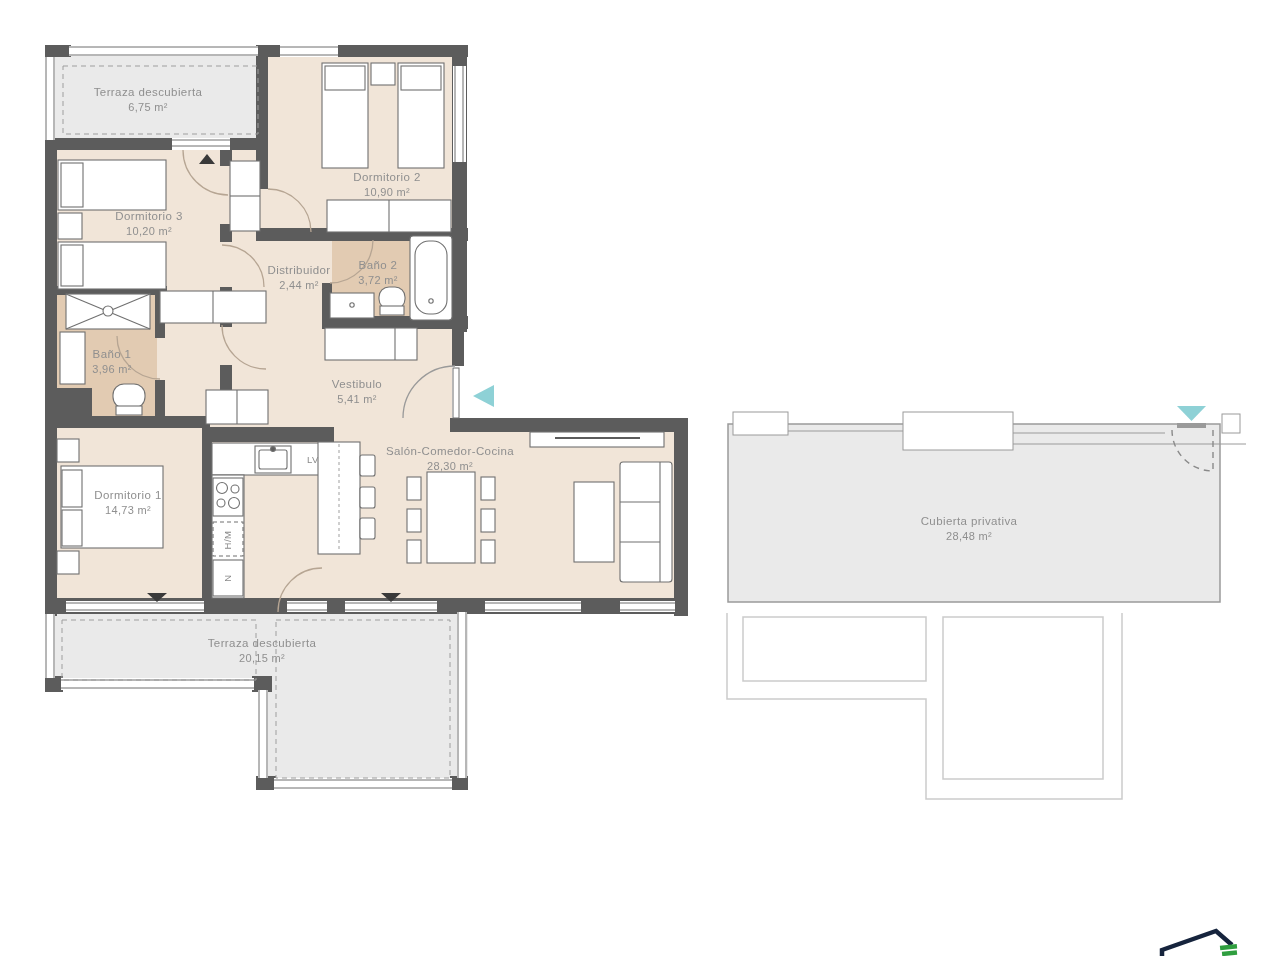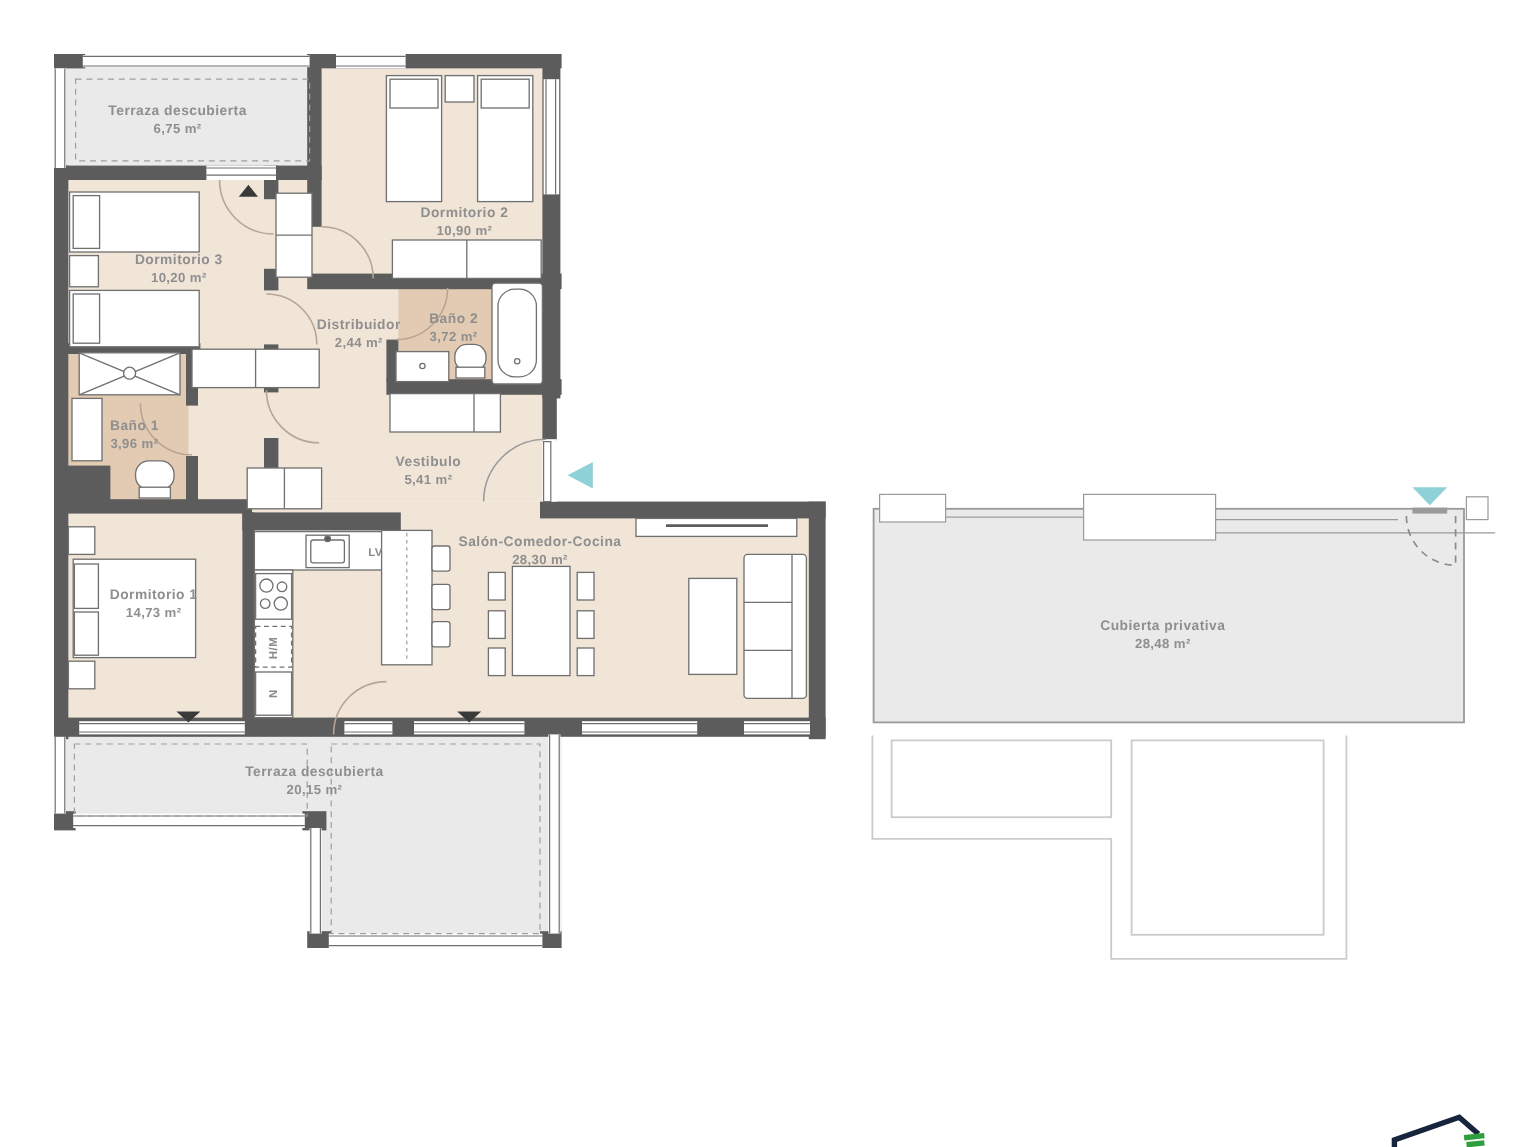--- a/index.html
+++ b/index.html
@@ -1,17 +1,17 @@
 <!DOCTYPE html>
 <html><head>
 <meta charset="utf-8">
 <style>
   html,body{margin:0;padding:0;background:#ffffff;}
   .page{position:relative;width:1275px;height:956px;background:#ffffff;overflow:hidden;
-        font-family:"Liberation Sans", sans-serif;font-weight:bold;}
+        font-family:"Liberation Sans", sans-serif;}
   svg text{font-family:"Liberation Sans", sans-serif;fill:#8f8f8f;}
   .room-name{font-size:11.5px;letter-spacing:.4px;}
   .room-area{font-size:11px;letter-spacing:.3px;}
   .appliance{font-size:9.5px;fill:#8a8a8a;letter-spacing:.5px;}
 </style>
 </head>
 <body>
 
 <div class="page">
 <svg width="1275" height="956" viewBox="0 0 1275 956">

